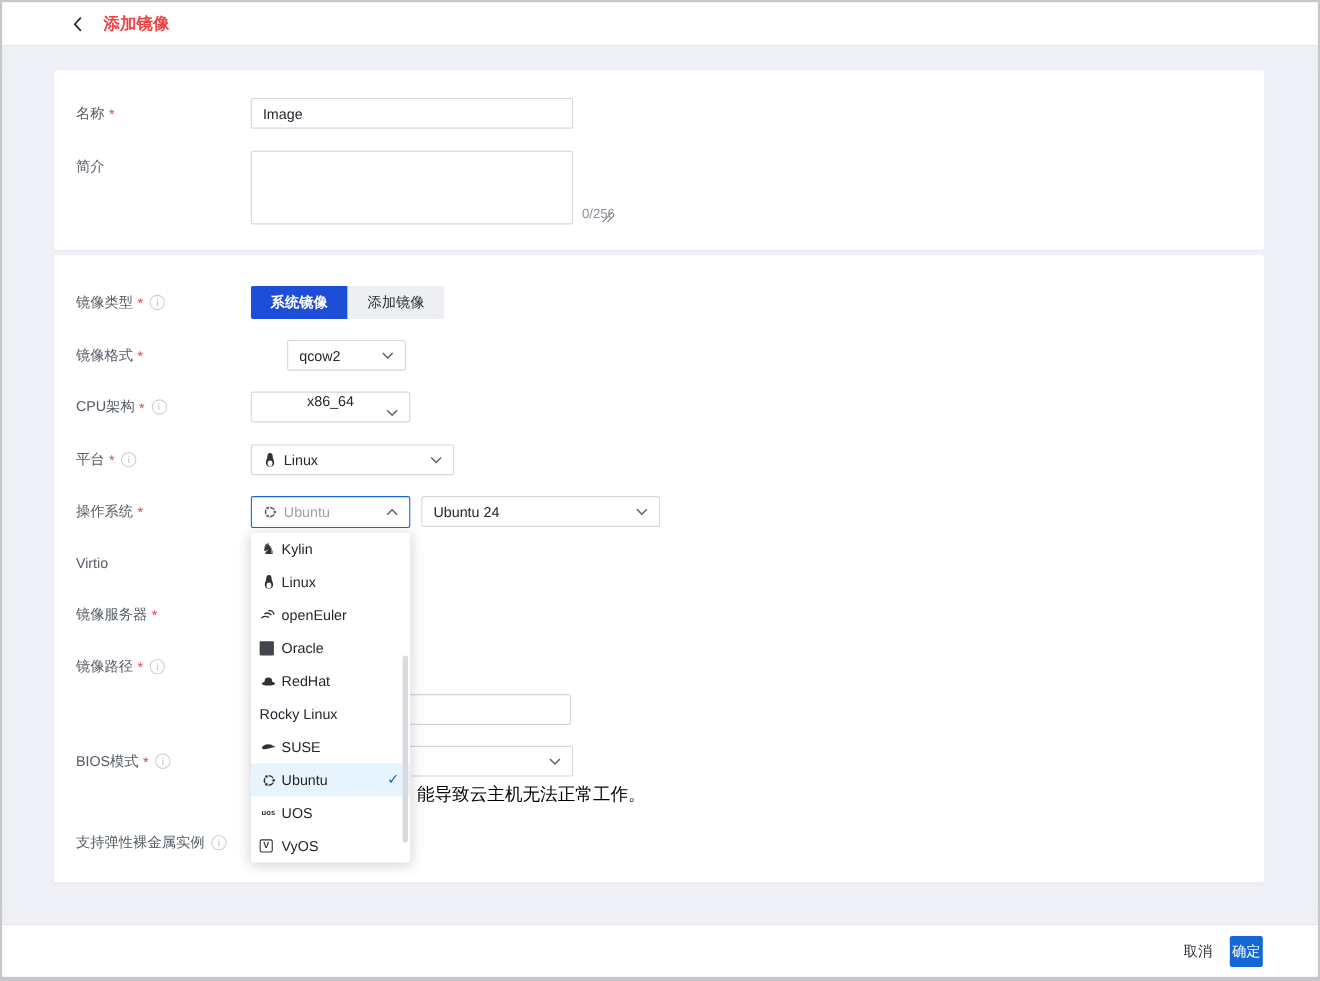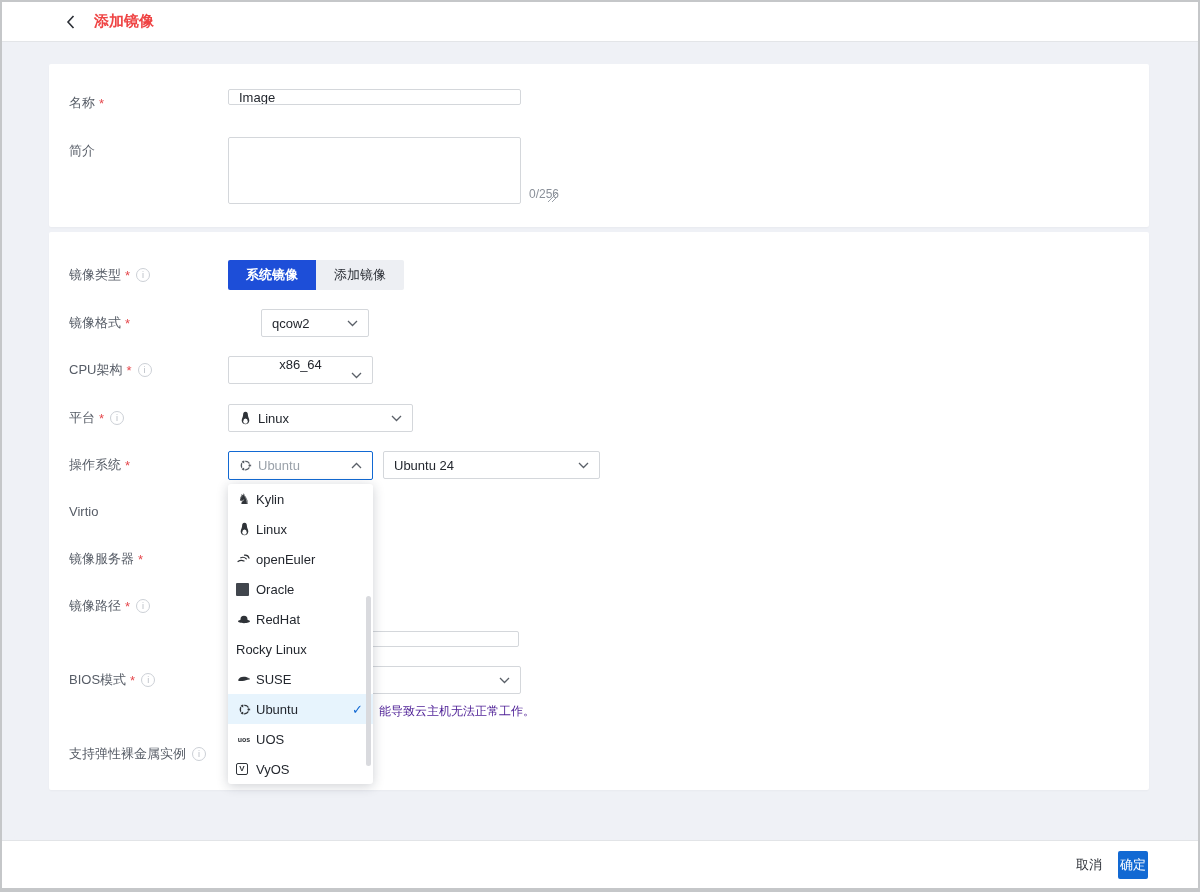--- a/index.html
+++ b/index.html
@@ -18,21 +18,21 @@
   .card2 { margin-top:5px; padding:28px 0 22px 0; }
 
   .row { display:flex; align-items:flex-start; }
   .lbl { width:179px; padding-left:20px; height:28px; display:flex; align-items:center; gap:4px; font-size:13px; color:#565c66; flex:0 0 179px; }
   .lbl.tall { height:30px; }
   .req { color:#e5484d; font-size:13px; }
   .info { width:14px; height:14px; border:1px solid #ccd0d6; border-radius:50%; color:#b9bec5; font-size:9px; line-height:12px; text-align:center; font-style:normal; margin-left:2px; flex:0 0 14px; }
 
   .ctl { display:flex; align-items:flex-start; }
 
-  input.txt { height:16px; border:1px solid #d4d7db; border-radius:2px; padding:0 10px; font-size:13px; color:#23272e; font-family:inherit; outline:none; background:#fff; }
+  input.txt { height:28px; border:1px solid #d4d7db; border-radius:2px; padding:0 10px; font-size:13px; color:#23272e; font-family:inherit; outline:none; background:#fff; }
   .name-input { width:293px; }
 
   .ta-wrap { position:relative; display:flex; align-items:flex-end; }
   textarea.ta { width:293px; height:67px; border:1px solid #d4d7db; border-radius:2px; resize:none; font-family:inherit; font-size:13px; padding:6px 10px; outline:none; }
   .ta-grip { position:absolute; right:2px; bottom:2px; width:10px; height:10px; background:
       linear-gradient(135deg, transparent 0 50%, #9aa0a8 50% 56%, transparent 56% 72%, #9aa0a8 72% 78%, transparent 78%); pointer-events:none; }
   .counter { font-size:12px; color:#8a9099; margin-left:8px; margin-bottom:3px; }
 
   
   .seg { display:flex; height:30px; border-radius:2px; overflow:hidden; }
@@ -63,21 +63,21 @@
   .oi.sq { background:#41464d; width:13px; height:13px; flex:0 0 13px; margin-right:7px; border-radius:1px; }
   .oi.uos { font-size:7px; font-weight:700; letter-spacing:0; }
   .oi.vy { width:12px; height:12px; flex:0 0 12px; border:1.3px solid #2f3338; border-radius:2px; font-size:8px; font-weight:700; line-height:1; margin-right:8px; }
   .check { position:absolute; right:10px; color:#1269d3; font-size:13px; font-weight:700; }
   .dd-scroll { position:absolute; right:2px; top:112px; width:5px; height:170px; background:#d9dade; border-radius:3px; }
 
   
   .stack { display:flex; flex-direction:column; }
   .stack .spacer { height:28px; margin-bottom:11px; width:145px; }
 
-  .help { font-size:12px; color:#4c1d95; margin-top:8px; margin-left:151px; line-height:18px; }
+  .help { font-size:16px; color:#000000; margin-top:8px; margin-left:151px; line-height:18px; }
 
   .empty-ctl { height:28px; width:145px; }
 
   
   .ftr { flex:0 0 48px; background:#fff; border-top:1px solid #e2e4e7; display:flex; align-items:center; justify-content:flex-end; padding-right:50px; gap:16px; }
   .btn-cancel { background:transparent; border:none; font-size:13px; color:#2a2e35; cursor:pointer; font-family:inherit; }
   .btn-confirm { width:30px; height:28px; background:#1269d3; color:#fff; border:none; border-radius:2px; font-size:13px; cursor:pointer; font-family:inherit; }
 </style>
 </head>
 <body>

